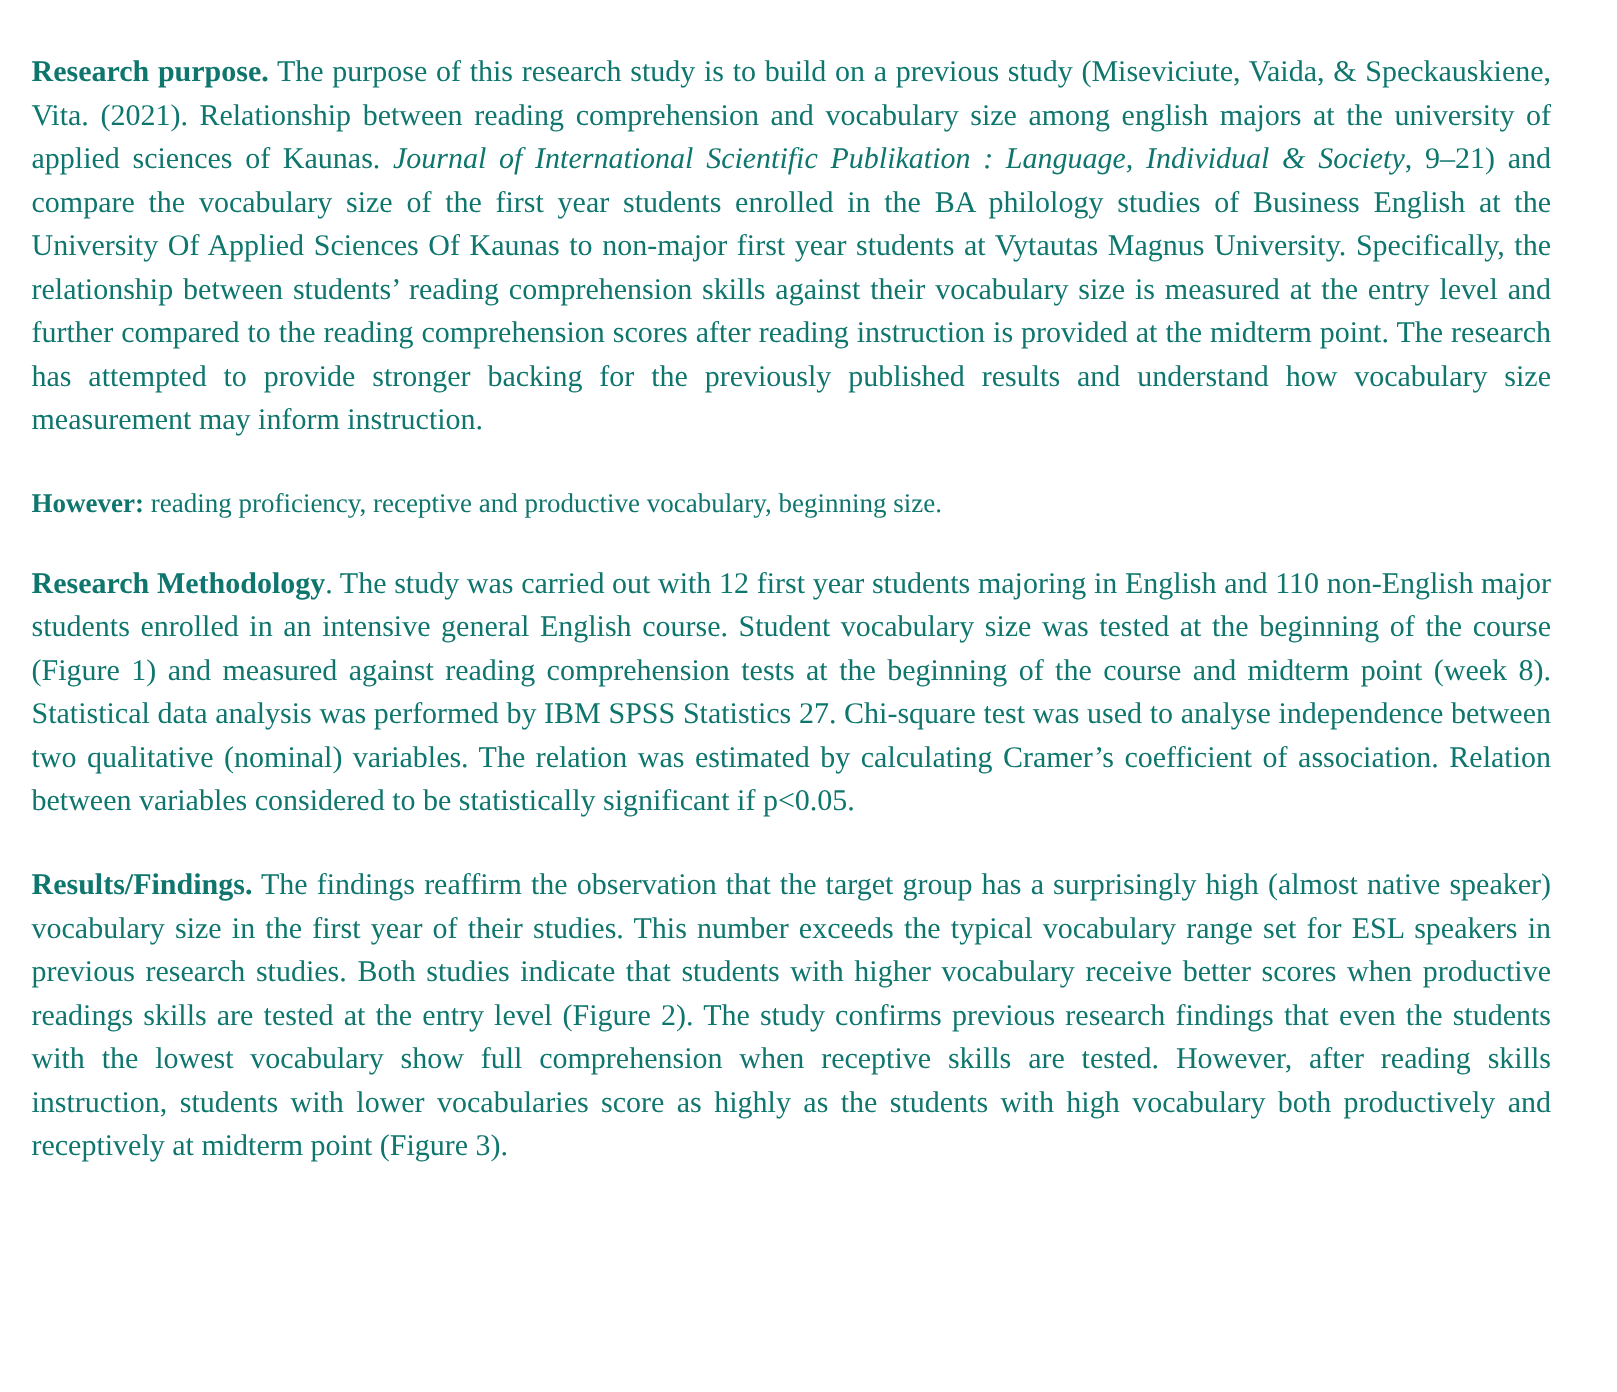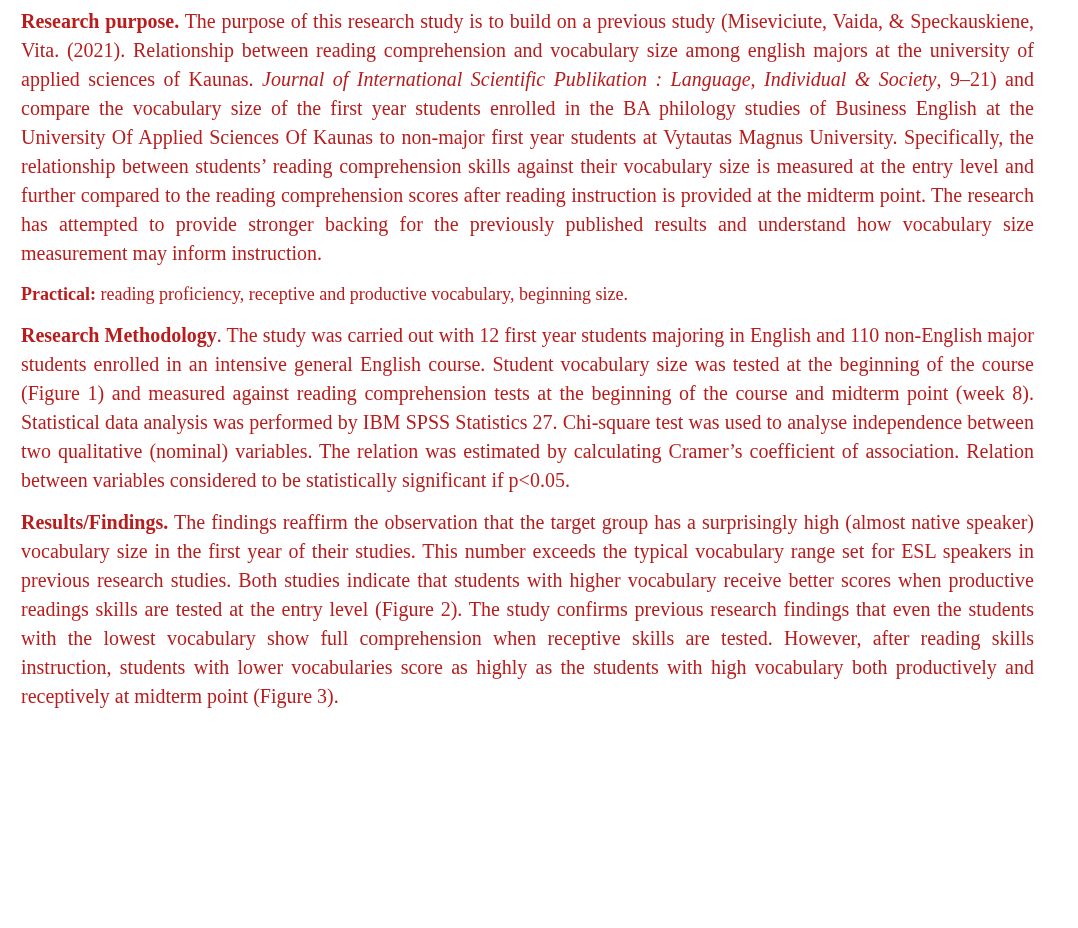--- a/index.html
+++ b/index.html
@@ -12,37 +12,38 @@
     color: #000000;
   }
   .page {
     padding: 7px 44px 0 21px;
   }
   .para {
     font-size: 20px;
     line-height: 29px;
     text-align: justify;
     margin-bottom: 13px;
-    color: #b91c1c;
+    color: #0f766e;
+    margin-top: 27px;
   }
   .para b { font-weight: bold; }
   .para i { font-style: italic; }
   .keywords {
     font-size: 18px;
     line-height: 26px;
     margin-bottom: 14px;
   }
 </style>
 </head>
 <body>
 
 <div class="page">
 
   <p class="para"><b>Research purpose.</b><span> The purpose of this research study is to build on a previous study (Miseviciute, Vaida, &amp; Speckauskiene, Vita. (2021). Relationship between reading comprehension and vocabulary size among english majors at the university of applied sciences of Kaunas. </span><i>Journal of International Scientific Publikation : Language, Individual &amp; Society</i><span>, 9–21) and compare the vocabulary size of the first year students enrolled in the BA philology studies of Business English at the University Of Applied Sciences Of Kaunas to non-major first year students at Vytautas Magnus University. Specifically, the relationship between students’ reading comprehension skills against their vocabulary size is measured at the entry level and further compared to the reading comprehension scores after reading instruction is provided at the midterm point. The research has attempted to provide stronger backing for the previously published results and understand how vocabulary size measurement may inform instruction.</span></p>
 
-  <p class="para keywords"><b>Practical:</b><span> reading proficiency, receptive and productive vocabulary, beginning size.</span></p>
+  <p class="para keywords"><b>However:</b><span> reading proficiency, receptive and productive vocabulary, beginning size.</span></p>
 
   <p class="para"><b>Research Methodology</b><span>. The study was carried out with 12 first year students majoring in English and 110 non-English major students enrolled in an intensive general English course.  Student vocabulary size was tested at the beginning of the course (Figure 1) and measured against reading comprehension tests at the beginning of the course and midterm point (week 8). Statistical data analysis was performed by IBM SPSS Statistics 27. Chi-square test was used to analyse independence between two qualitative (nominal) variables. The relation was estimated by calculating Cramer’s coefficient of association. Relation between variables considered to be statistically significant if p&lt;0.05.</span></p>
 
   <p class="para"><b>Results/Findings.</b><span> The findings reaffirm the observation that the target group has a surprisingly high (almost native speaker) vocabulary size in the first year of their studies. This number exceeds the typical vocabulary range set for ESL speakers in previous research studies. Both studies indicate that students with higher vocabulary receive better scores when productive readings skills are tested at the entry level (Figure 2). The study confirms previous research findings that even the students with the lowest vocabulary show full comprehension when receptive skills are tested. However, after reading skills instruction, students with lower vocabularies score as highly as the students with high vocabulary both productively and receptively at midterm point (Figure 3).</span></p>
 
 
 </div>
 
 </body></html>

